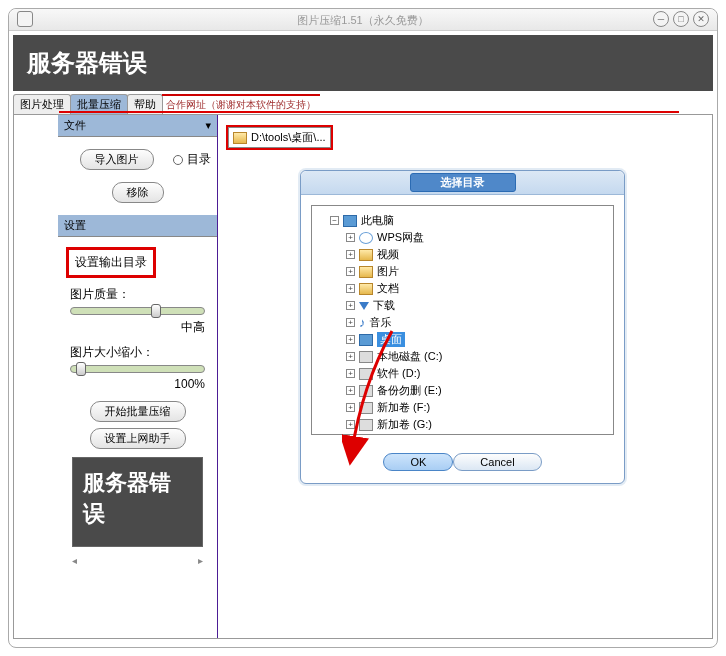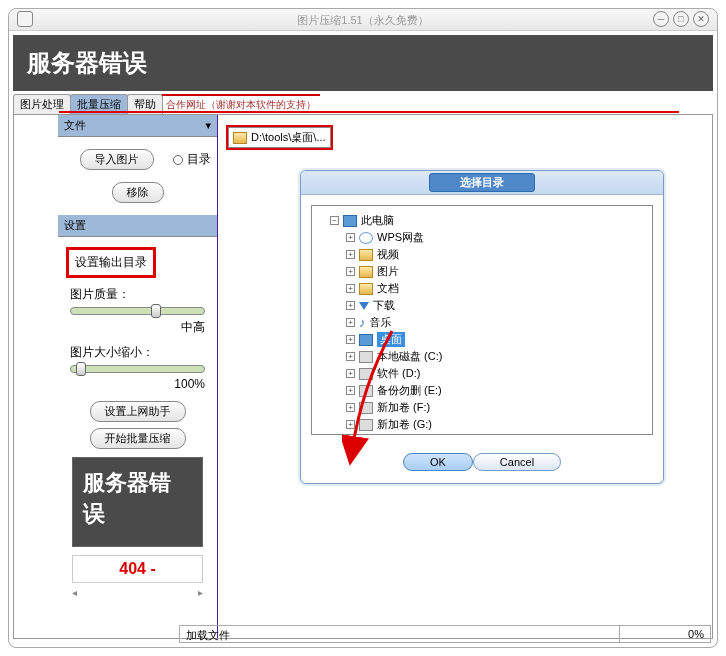--- a/index.html
+++ b/index.html
@@ -35,21 +35,21 @@
 
 .preview-card { margin: 8px; border: 1px solid #666; background: #4a4a4a; color: #fff; padding: 10px; font-size: 22px; font-weight: bold; line-height: 1.4; height: 90px; }
 .preview-404 { margin: 4px 8px; border: 1px solid #ccc; padding: 4px; text-align: center; color: #d00; font-weight: bold; font-size: 16px; }
 .scroll-hint { display:flex; justify-content:space-between; padding:0 8px; color:#888; font-size:10px;}
 
 .right-panel { flex: 1; background: #fff; position: relative; }
 .path-bar { position: absolute; left: 10px; top: 12px; border: 1px solid #888; padding: 2px 4px; font-size: 11px; background: #fff; display: flex; align-items: center; gap: 4px; }
 .path-bar .red-border { border: 2px solid #d00; position:absolute; inset:-3px; pointer-events:none; }
 .folder-ico { width: 14px; height: 12px; background: linear-gradient(#ffe9a8,#e6b84d); border:1px solid #b8862b; display:inline-block; }
 
-.dialog { position: absolute; left: 300px; top: 170px; width: 364px; border: 1px solid #7a9cc6; border-radius: 6px; background: #fff; box-shadow: 0 0 0 2px rgba(160,190,220,.3); }
+.dialog { position: absolute; left: 300px; top: 170px; width: 325px; border: 1px solid #7a9cc6; border-radius: 6px; background: #fff; box-shadow: 0 0 0 2px rgba(160,190,220,.3); }
 .dialog-title { background: linear-gradient(#dce8f5,#c5d9ef); text-align: center; padding: 2px; border-radius: 6px 6px 0 0; border-bottom:1px solid #9cb8d8;}
 .dialog-title span { display:inline-block; background:#4f88c9; color:#fff; padding:1px 30px; border-radius:3px; font-size:11px; font-weight:bold; border:1px solid #2b6bb3;}
 .tree { border: 1px solid #888; margin: 10px; height: 230px; padding: 6px; overflow: hidden; font-size: 11px; }
 .tree-item { display: flex; align-items: center; gap: 4px; padding: 1px 0; white-space: nowrap; }
 .tree .lvl1 { padding-left: 12px; }
 .tree .lvl2 { padding-left: 28px; }
 .expander { width: 9px; height: 9px; border: 1px solid #888; display: inline-flex; align-items:center; justify-content:center; font-size:8px; line-height:1; color:#444; background:#fff;}
 .ico { width: 14px; height: 12px; display: inline-block; }
 .ico-pc { background:#5a9bd5; border:1px solid #2d6aa8; }
 .ico-cloud { background:#fff; border:1px solid #6aa0d8; border-radius:50%; }
@@ -129,47 +129,42 @@
         </div>
 
         <div class="slider-row">
           <div>图片大小缩小：</div>
           <div class="slider-track">
             <div class="slider-thumb" style="left:4%"></div>
           </div>
           <div style="text-align:right">100%</div>
         </div>
 
+        <button class="pill-btn">开始批量压缩</button>
         <button class="pill-btn">设置上网助手</button>
-        <button class="pill-btn">开始批量压缩</button>
 
         <div class="preview-card">
           <span>服务器错误</span>
         </div>
-        <div class="preview-404">404 -</div>
         <div class="scroll-hint">
             <span>◂</span>
             <span>▸</span>
           </div>
       </div>
     </div>
 
     <div class="right-panel">
       <div class="path-bar">
         <div class="red-border"></div>
         <span class="folder-ico"></span>
         <span>D:\tools\桌面\...</span>
       </div>
     </div>
   </div>
 
-  <div class="status-bar">
-    <div class="st-left">加载文件</div>
-    <div class="st-right">0%</div>
-  </div>
 </div>
 
 <div class="dialog">
   <div class="dialog-title">
     <span>选择目录</span>
   </div>
   <div class="tree">
     <div class="tree-item lvl1">
       <span class="expander">−</span>
       <span class="ico ico-pc"></span>

